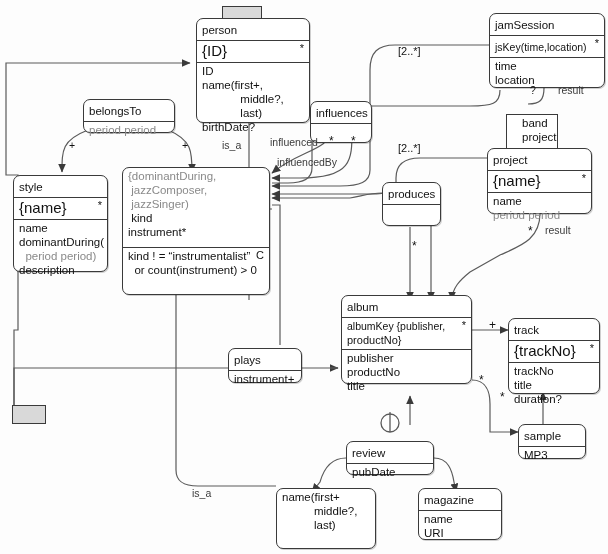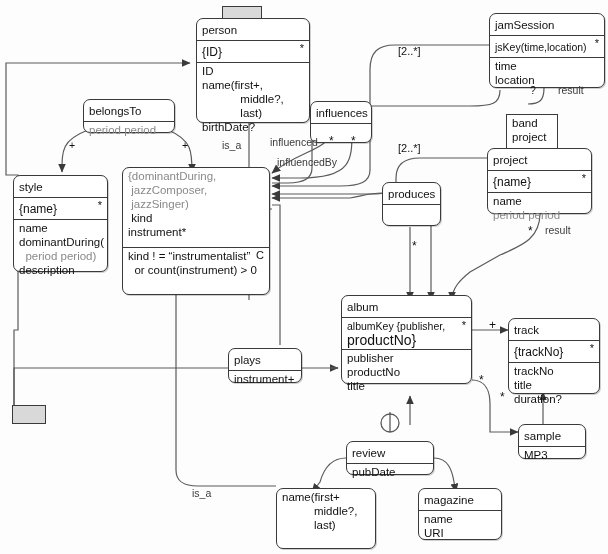--- a/index.html
+++ b/index.html
@@ -7,31 +7,31 @@
   body{font-family:"Liberation Sans","DejaVu Sans",sans-serif;}
   #canvas{position:relative;width:608px;height:554px;background:#fdfdfd;overflow:hidden;}
   svg.links{position:absolute;left:0;top:0;width:608px;height:554px;pointer-events:none;}
 
   
   .box{position:absolute;border:1.6px solid #3a3a3a;border-radius:7px;background:#ffffff;
        box-sizing:border-box;z-index:5;box-shadow:1px 1px 0 rgba(0,0,0,.18);}
   .box .sec{border-bottom:1.4px solid #3a3a3a;padding:1px 5px 2px 5px;position:relative;}
   .box .sec:last-child{border-bottom:none;}
   .nm{font-size:11.5px;color:#111;line-height:14px;white-space:nowrap;}
-  .key{font-size:12px;color:#111;line-height:14px;white-space:nowrap;}
+  .key{font-size:15px;color:#111;line-height:14px;white-space:nowrap;}
   .attr{font-size:11.5px;color:#111;line-height:14px;white-space:pre;}
   .attr.grey{color:#8a8a8a;}
   .star{position:absolute;right:5px;top:1px;font-size:11px;color:#111;}
   .cmark{position:absolute;right:5px;top:1px;font-size:11px;color:#111;}
   .constraint{font-size:11.5px;color:#111;line-height:14px;white-space:pre;}
 
   
   .tab{position:absolute;border:1.6px solid #3a3a3a;background:#d9d9d9;z-index:4;}
   .tabw{position:absolute;border:1.6px solid #3a3a3a;background:#ffffff;z-index:4;
-        font-size:11.5px;color:#111;line-height:14px;text-align:left;padding:1px 5px;box-sizing:border-box;}
+        font-size:11.5px;color:#111;line-height:14px;text-align:left;padding:1px 15px;box-sizing:border-box;}
 
   
   .lbl{position:absolute;font-size:10.5px;color:#3b3b3b;z-index:6;white-space:nowrap;
        font-family:"Liberation Sans","DejaVu Sans",sans-serif;}
   .lbl.dk{color:#111;}
   .mult{position:absolute;font-size:11px;color:#111;z-index:6;white-space:nowrap;}
   .ast{position:absolute;font-size:12px;color:#111;z-index:6;line-height:6px;}
 </style>
 </head>
 <body>
@@ -206,21 +206,21 @@
   <div class="box" style="left:382px;top:182px;width:59px;height:44px;">
     <div class="sec"><span class="nm">produces</span></div>
     <div class="sec" style="height:20px;"></div>
   </div>
 
   <div class="box" style="left:341px;top:295px;width:131px;height:89px;">
     <div class="sec"><span class="nm">album</span></div>
     <div class="sec">
       <span class="star">*</span>
       <div class="key" style="font-size:10.5px;">albumKey {publisher,</div>
-      <div class="key" style="font-size:14px;">            productNo}</div>
+      <div class="key" style="font-size:11px;">            productNo}</div>
     </div>
     <div class="sec">
       <div class="attr">publisher</div>
       <div class="attr">productNo</div>
       <div class="attr">title</div>
     </div>
   </div>
 
   <div class="box" style="left:508px;top:318px;width:92px;height:76px;">
     <div class="sec"><span class="nm">track</span></div>

